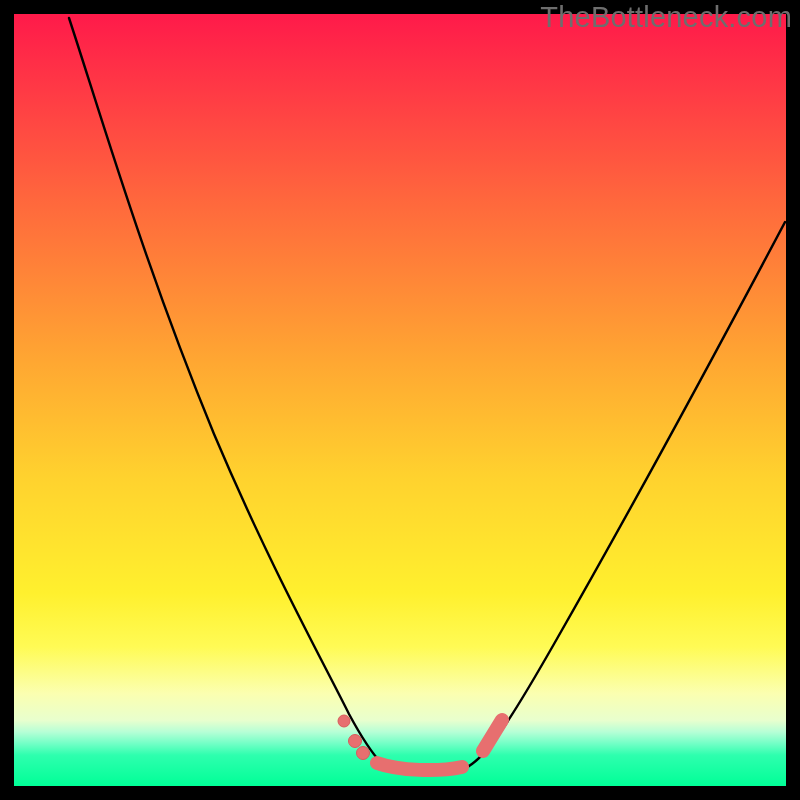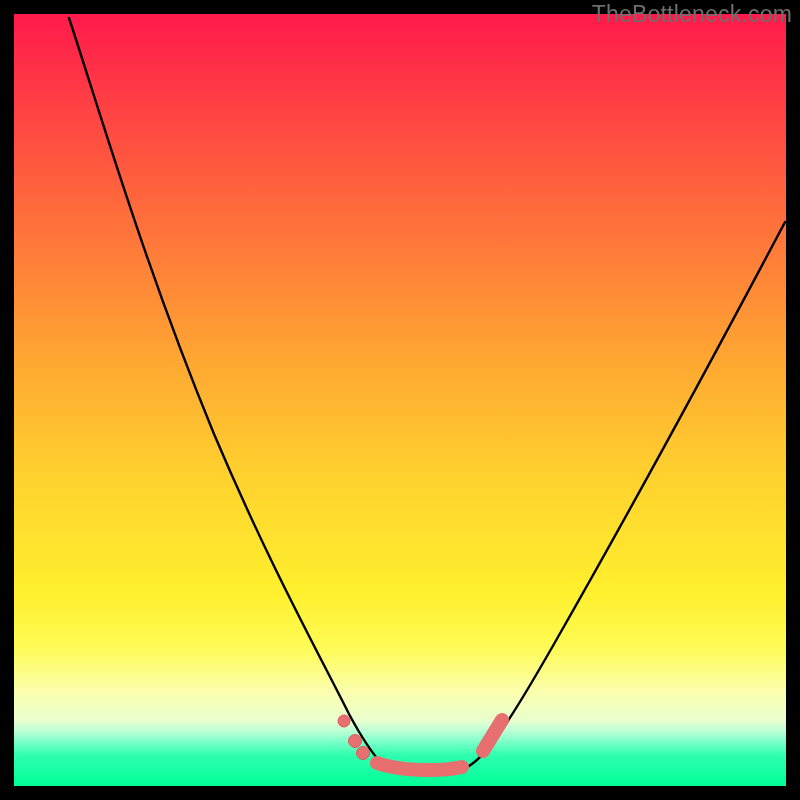--- a/index.html
+++ b/index.html
@@ -32,21 +32,21 @@
       #72ffc6 94.5%,
       #2effae 96%,
       #00ff97 100%
     );
   }
   .watermark {
     position: absolute;
     top: 1px;
     right: 8px;
     color: #6e6e6e;
-    font-size: 23px;
+    font-size: 29px;
     font-weight: 400;
     letter-spacing: 0.2px;
     user-select: none;
   }
   svg.curves {
     position: absolute;
     left: 0;
     top: 0;
     width: 772px;
     height: 772px;

